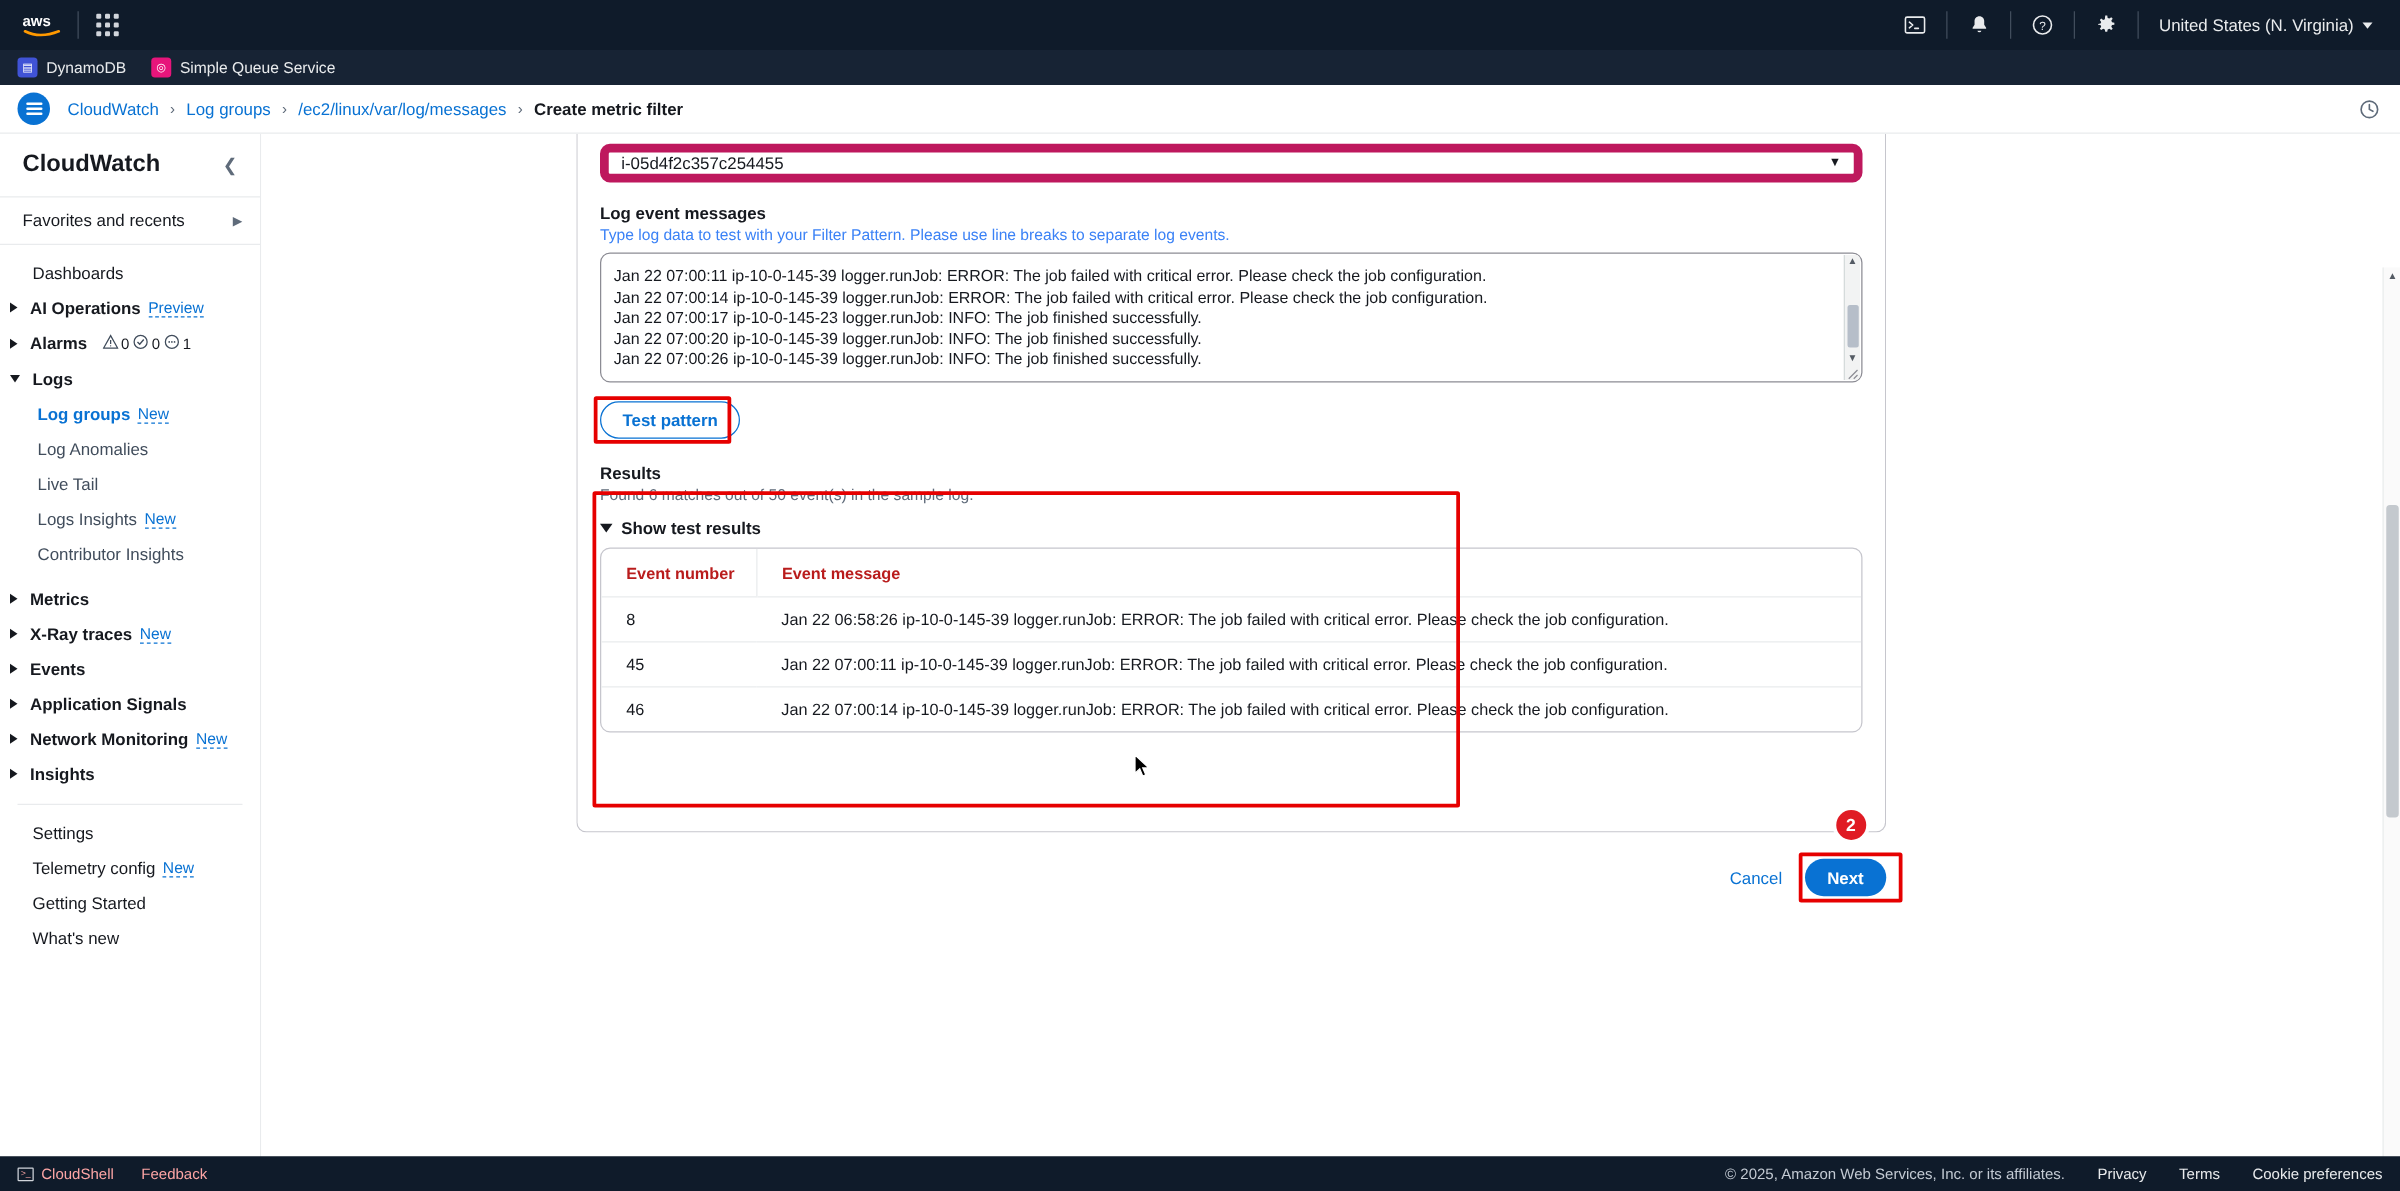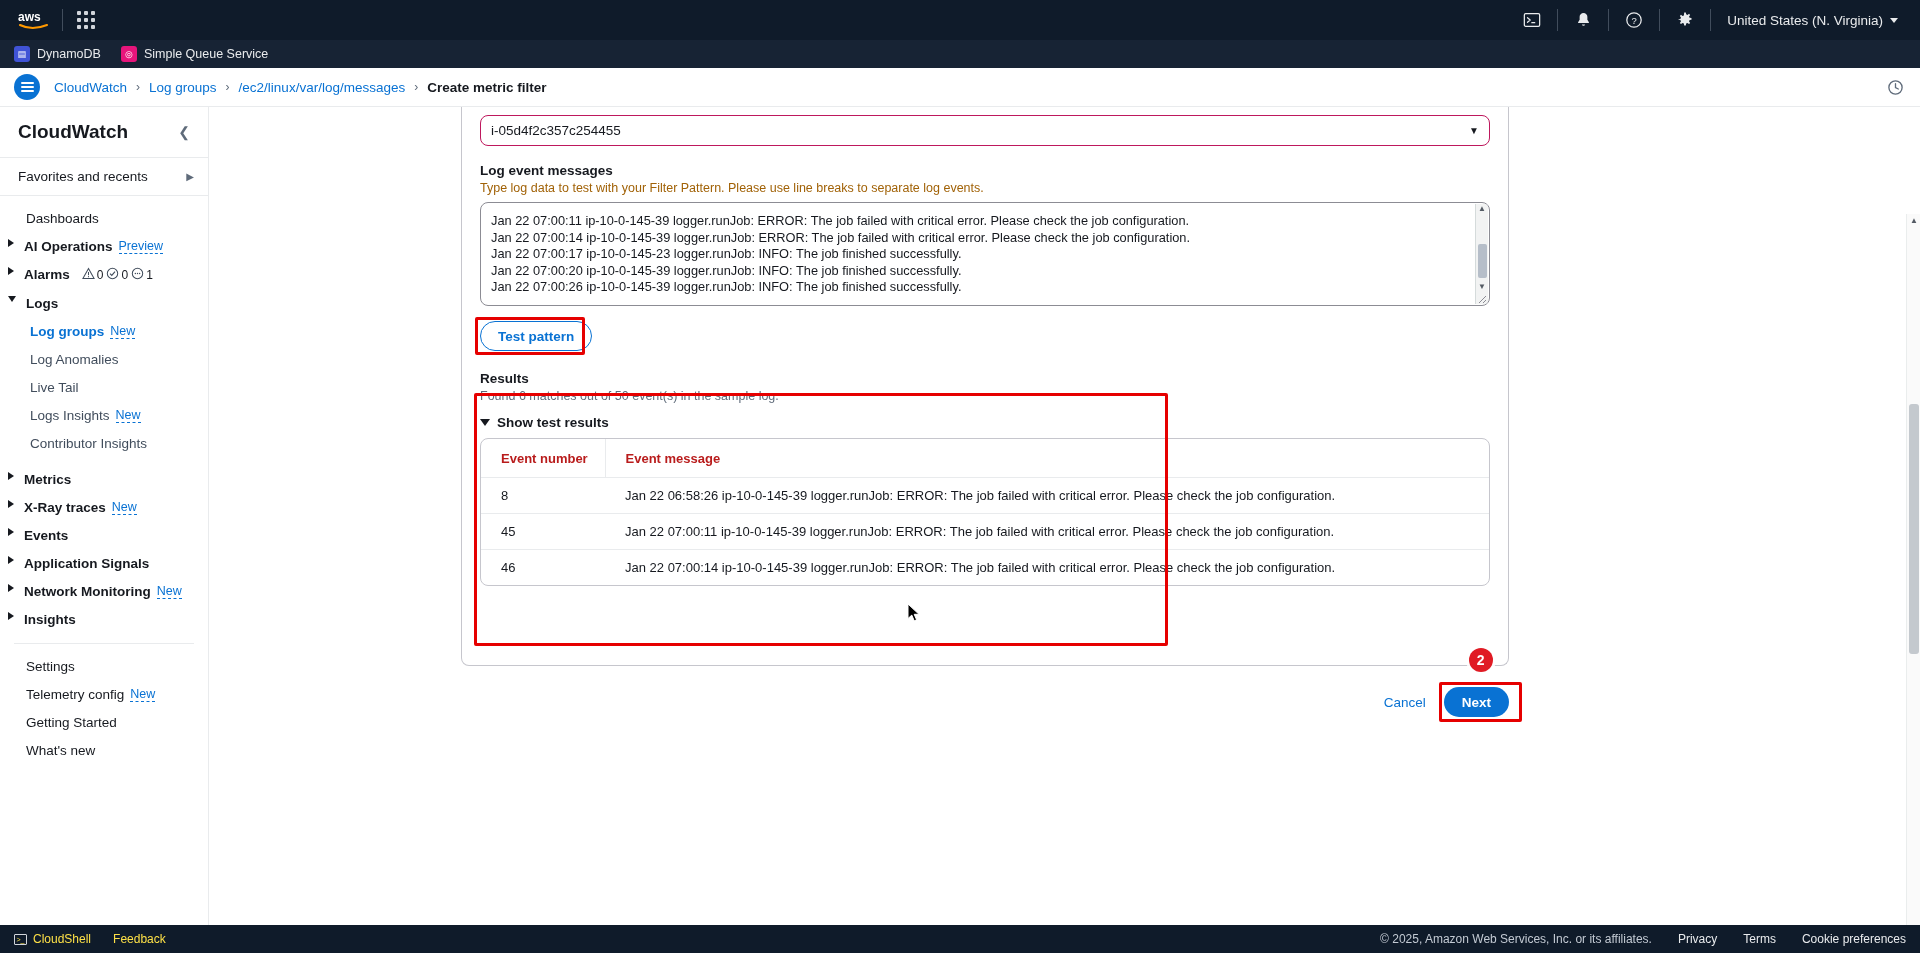--- a/index.html
+++ b/index.html
@@ -89,21 +89,21 @@
   .sb-title { font-size: 19px; font-weight: bold; color: #16191f; }
   .sb-collapse { color: #5f6b7a; font-size: 14px; cursor: pointer; padding: 2px 4px;}
   .sb-hr { height: 1px; background: #e9ebed; margin: 0; }
   .sb-fav {
     display: flex; align-items: center; justify-content: space-between;
     padding: 11px 14px 11px 18px; font-size: 13.5px; color: #16191f; cursor: pointer;
   }
   .sb-fav .arrow { color: #5f6b7a; font-size: 10px; }
   .sb-list { padding: 8px 0 0 0; }
   .sb-item {
-    display: flex; align-items: flex-start; padding: 6.5px 10px 6.5px 18px;
+    display: flex; align-items: center; padding: 6.5px 10px 6.5px 18px;
     font-size: 13.5px; color: #16191f; cursor: pointer; gap: 6px;
   }
   .sb-item.group { font-weight: bold; padding-left: 8px; }
   .sb-item.sub { padding-left: 30px; color: #414d5c; }
   .sb-item.active { color: #0972d3; font-weight: bold; }
   .tri { width: 0; height: 0; margin-right: 4px; flex: 0 0 auto; }
   .tri.right { border-top: 4.5px solid transparent; border-bottom: 4.5px solid transparent; border-left: 6px solid #16191f; }
   .tri.down { border-left: 4.5px solid transparent; border-right: 4.5px solid transparent; border-top: 6px solid #16191f; }
   .badge-new {
     font-size: 12.5px; color: #0972d3; border-bottom: 1px dashed #0972d3;
@@ -120,29 +120,29 @@
   #content-scroll { position: absolute; inset: 0; overflow: hidden; }
   .form-panel {
     position: absolute; left: 252px; top: 0px; width: 1048px;
     background: #fff; border: 1px solid #c6c6cd; border-radius: 8px;
     border-top: none; border-top-left-radius: 0; border-top-right-radius: 0;
     height: 559px; overflow: hidden;
   }
   .inner { padding: 0 18px; }
 
   .select-box {
-    margin: 8px 18px 0 18px; height: 31px; border: 1px solid #be185d;
+    margin: 8px 18px 0 18px; height: 31px; border: 7px solid #be185d;
     border-radius: 8px; display: flex; align-items: center; padding: 0 10px;
     font-size: 13.5px; color: #16191f; justify-content: space-between; cursor: pointer;
     background: #fff;
   }
   .select-box .dd { color: #16191f; font-size: 10px; }
 
   .field-label { font-size: 13.5px; font-weight: bold; color: #16191f; margin-top: 17px; }
-  .field-desc { font-size: 12.5px; color: #a16207; margin-top: 3px; }
+  .field-desc { font-size: 12.5px; color: #3b82f6; margin-top: 3px; }
 
   .textarea-wrap {
     margin-top: 7px; border: 1px solid #8c8c94; border-radius: 8px;
     height: 104px; position: relative; overflow: hidden; background: #fff;
   }
   .ta-lines { padding: 4px 8px 0 10px; font-size: 12.8px; color: #16191f; line-height: 16.5px; white-space: nowrap; }
   .ta-lines div { overflow: hidden; text-overflow: clip; }
   .ta-lines div.partial { height: 6px; overflow: hidden; color: #16191f; }
   .ta-scroll {
     position: absolute; right: 1px; top: 1px; bottom: 1px; width: 13px;
@@ -219,21 +219,21 @@
   }
   #page-scroll .thumb { position: absolute; top: 190px; left: 2px; width: 10px; height: 250px; background: #c4c9ce; border-radius: 3px; }
   #page-scroll .pa { position: absolute; left: 3px; font-size: 8px; color: #545b64; }
 
   
   #bottom-bar {
     position: absolute; left: 0; bottom: 0; width: 1920px; height: 28px;
     background: #0f1b2a; display: flex; align-items: center; padding: 0 14px;
     color: #d1d5db; font-size: 12px; z-index: 50;
   }
-  .bb-item { display: flex; align-items: center; gap: 6px; cursor: pointer; margin-right: 22px; color: #fde047; }
+  .bb-item { display: flex; align-items: center; gap: 6px; cursor: pointer; margin-right: 22px; color: #fca5a5; }
   .bb-spacer { flex: 1; }
   .bb-copy { color: #c3cad3; font-size: 12px; margin-right: 26px; }
   .bb-link { color: #e9ebed; font-size: 12px; margin-right: 26px; cursor: pointer; }
   .bb-link:last-child { margin-right: 0; }
   .shell-ic { width: 13px; height: 11px; border: 1px solid #d1d5db; border-radius: 1px; font-size: 7px; display:flex; align-items:center; justify-content:center; }
 </style>
 </head>
 <body>
 
 <div id="top-nav">

